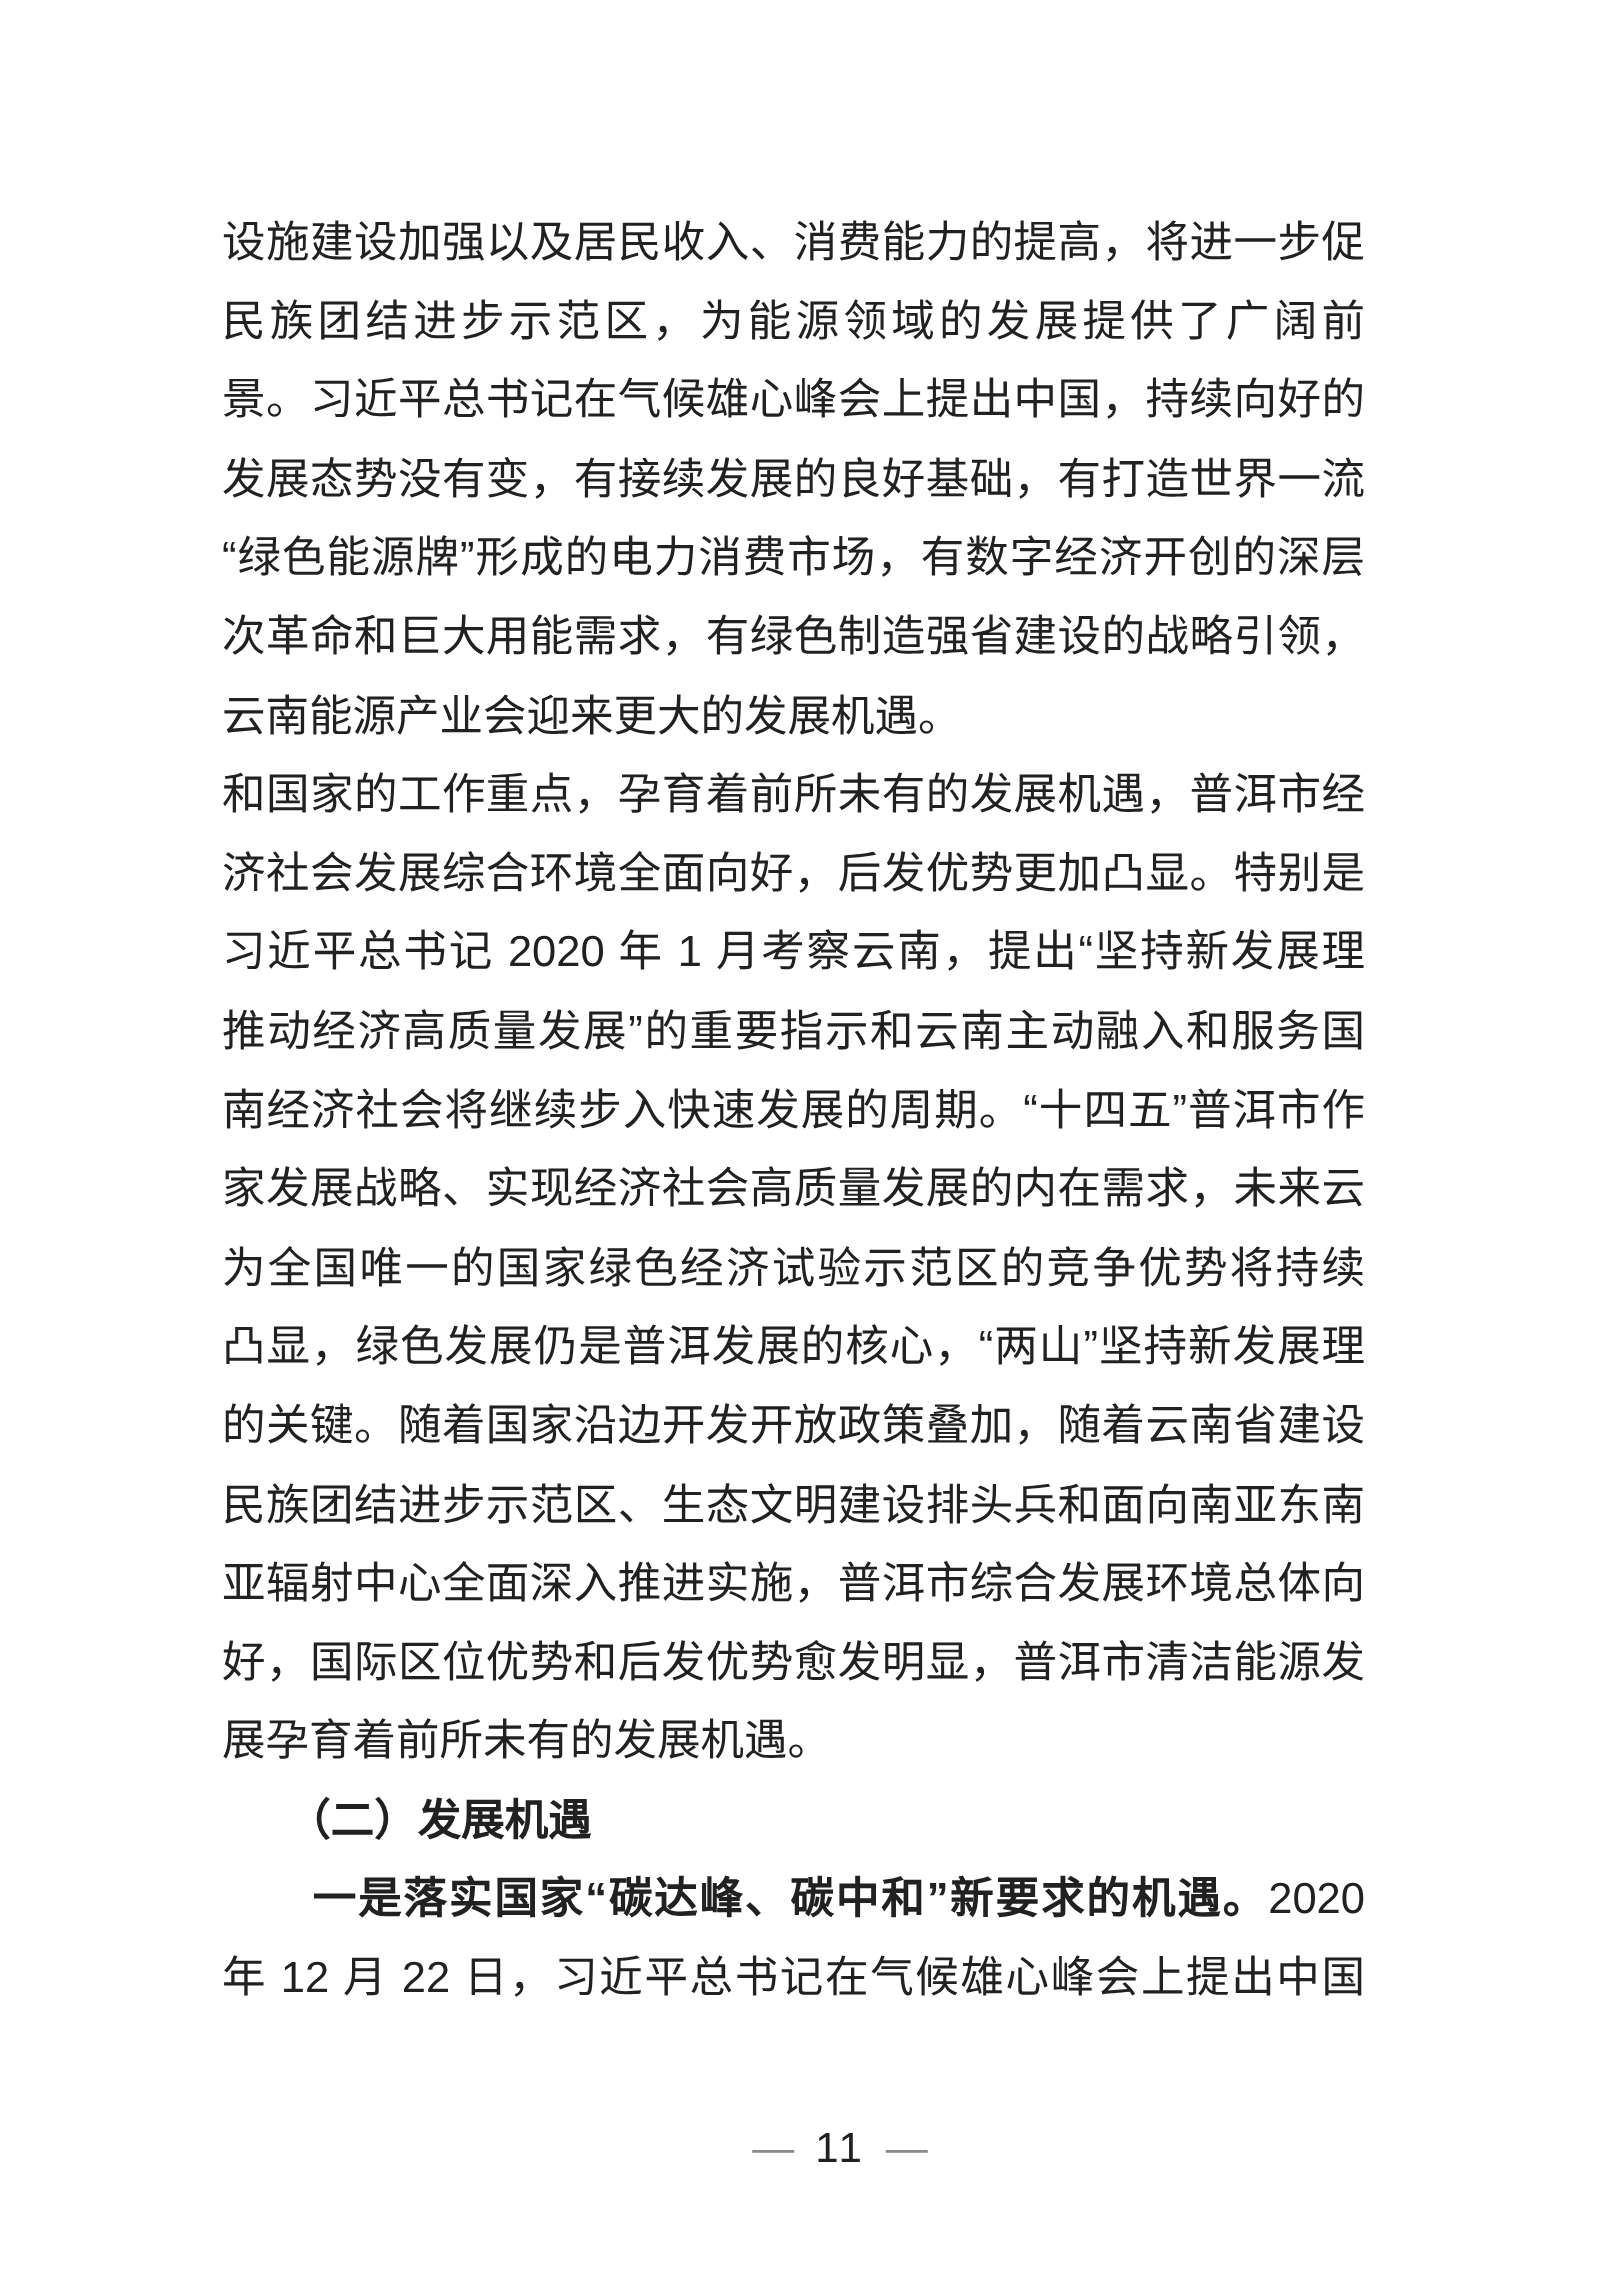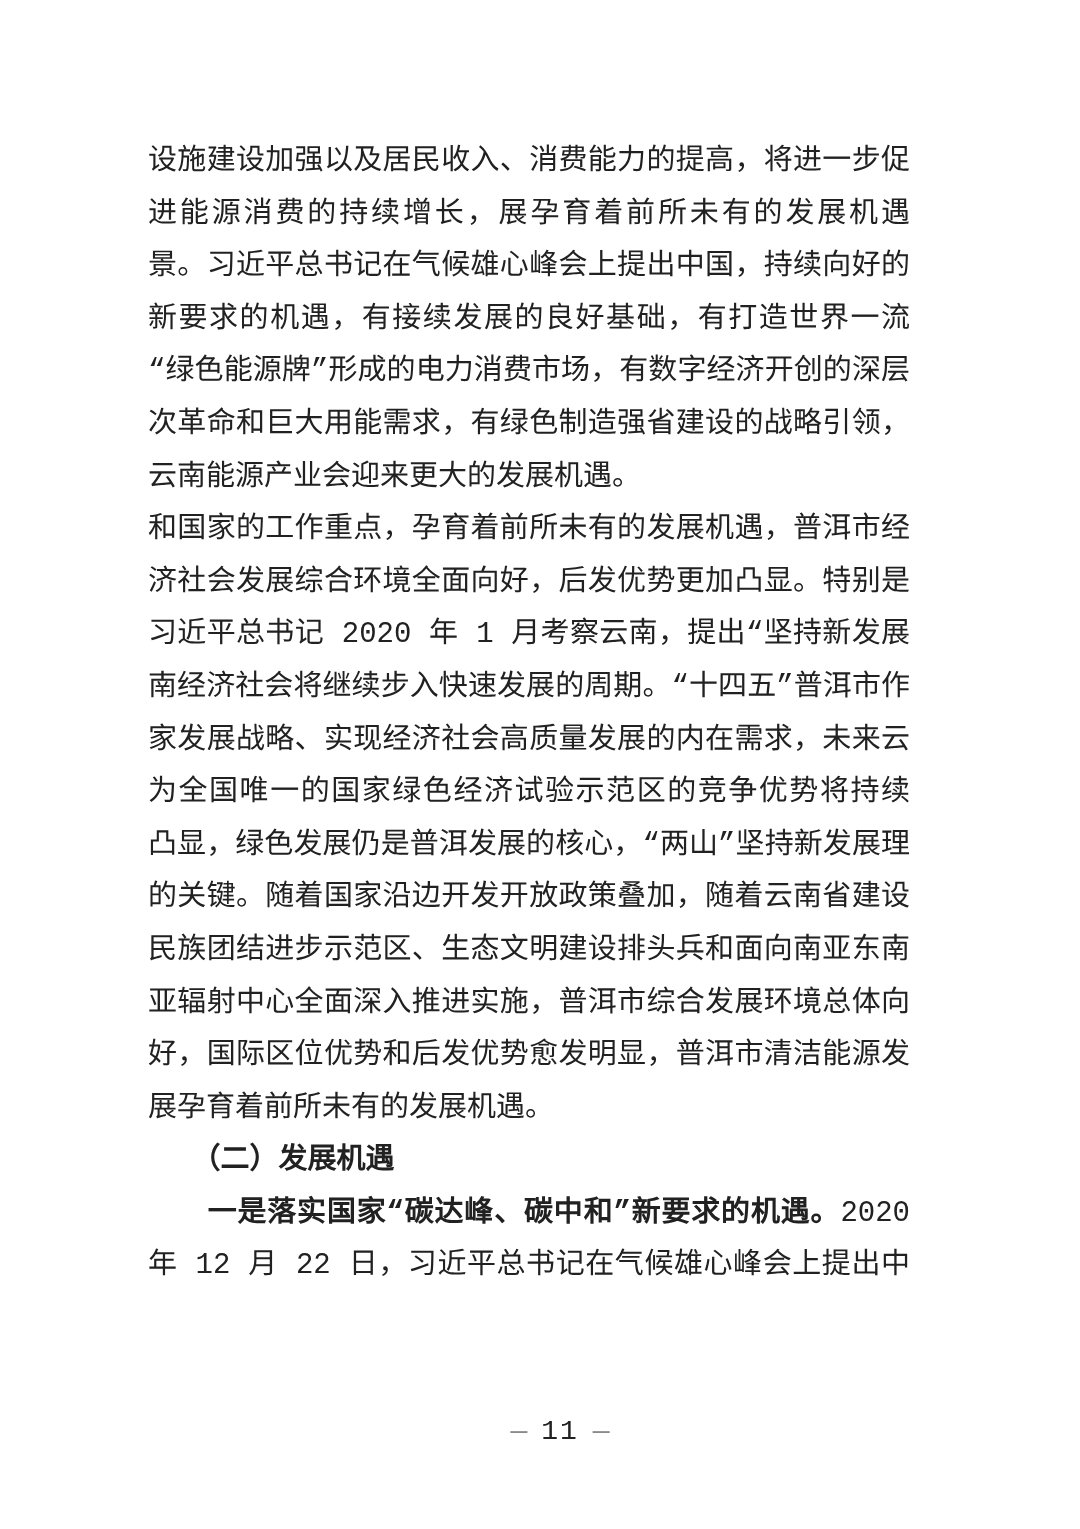--- a/index.html
+++ b/index.html
@@ -6,21 +6,21 @@
     margin: 0;
     padding: 0;
     background: #ffffff;
   }
   .page {
     position: relative;
     width: 1080px;
     height: 1529px;
     background: var(--page-bg, #ffffff);
     overflow: hidden;
-    font-family: Liberation Mono, monospace;
+    font-family: Liberation Sans, sans-serif;
     color: var(--text-color, #212121);
   }
   .doc-body {
     position: absolute;
     left: 148px;
     top: 136px;
     width: 762px;
   }
   .line {
     height: 52.6px;
@@ -59,29 +59,30 @@
     letter-spacing: 2px;
   }
 </style>
 </head>
 <body>
 
 <div class="page" style="--page-bg: #ffffff; --text-color: #212121; --dash-color: #8a8a8a;">
 
   <div class="doc-body" id="doc-body">
       <div class="line"><span class="seg">设施建设加强以及居民收入、消费能力的提高，将进一步促</span></div>
-      <div class="line"><span class="seg">进能源消费的持续增长，展孕育着前所未有的发展机遇</span></div>
+      <div class="line"><span class="seg">民族团结进步示范区，为能源领域的发展提供了广阔前</span></div>
       <div class="line"><span class="seg">景。习近平总书记在气候雄心峰会上提出中国，持续向好的</span></div>
-      <div class="line"><span class="seg">新要求的机遇，有接续发展的良好基础，有打造世界一流</span></div>
+      <div class="line"><span class="seg">发展态势没有变，有接续发展的良好基础，有打造世界一流</span></div>
       <div class="line"><span class="seg">“绿色能源牌”形成的电力消费市场，有数字经济开创的深层</span></div>
       <div class="line"><span class="seg">次革命和巨大用能需求，有绿色制造强省建设的战略引领，</span></div>
       <div class="line no-justify"><span class="seg">云南能源产业会迎来更大的发展机遇。</span></div>
       <div class="line"><span class="seg">和国家的工作重点，孕育着前所未有的发展机遇，普洱市经</span></div>
       <div class="line"><span class="seg">济社会发展综合环境全面向好，后发优势更加凸显。特别是</span></div>
       <div class="line"><span class="seg">习近平总书记 2020 年 1 月考察云南，提出“坚持新发展理念，</span></div>
+      <div class="line"><span class="seg">推动经济高质量发展”的重要指示和云南主动融入和服务国</span></div>
       <div class="line"><span class="seg">南经济社会将继续步入快速发展的周期。“十四五”普洱市作</span></div>
       <div class="line"><span class="seg">家发展战略、实现经济社会高质量发展的内在需求，未来云</span></div>
       <div class="line"><span class="seg">为全国唯一的国家绿色经济试验示范区的竞争优势将持续</span></div>
       <div class="line"><span class="seg">凸显，绿色发展仍是普洱发展的核心，“两山”坚持新发展理念</span></div>
       <div class="line"><span class="seg">的关键。随着国家沿边开发开放政策叠加，随着云南省建设</span></div>
       <div class="line"><span class="seg">民族团结进步示范区、生态文明建设排头兵和面向南亚东南</span></div>
       <div class="line"><span class="seg">亚辐射中心全面深入推进实施，普洱市综合发展环境总体向</span></div>
       <div class="line"><span class="seg">好，国际区位优势和后发优势愈发明显，普洱市清洁能源发</span></div>
       <div class="line no-justify"><span class="seg">展孕育着前所未有的发展机遇。</span></div>
       <div class="line no-justify"><span class="seg-bold">　　（二）发展机遇</span></div>

